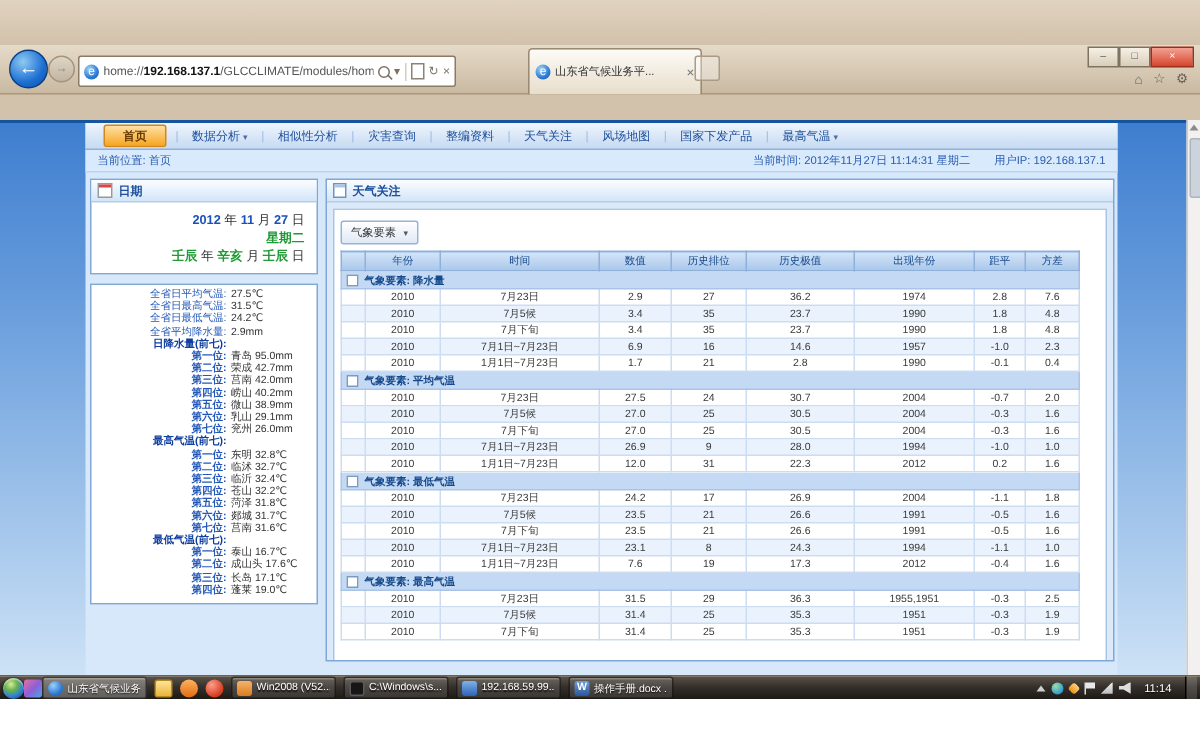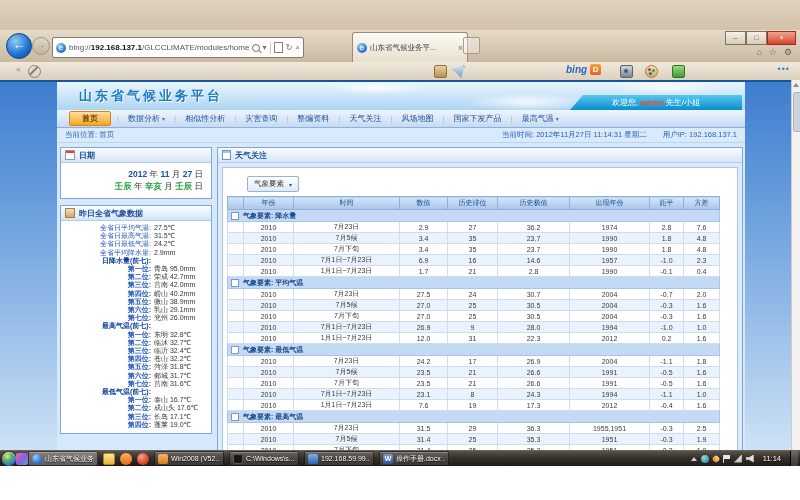--- a/index.html
+++ b/index.html
@@ -130,21 +130,21 @@
   .w-lbl{width:90px;text-align:right;color:#2358b8;flex-shrink:0;}
   .w-row.sec .w-lbl{color:#0f3e9e;font-weight:bold;}
   .w-row.rank .w-lbl{font-weight:bold;}
   .w-val{margin-left:3px;color:#333;}
 
   .maincol{flex:1;}
   .panel-main{border:1px solid #7fa8d9;background:#dbe9f9;height:320px;overflow:hidden;}
   .inner{margin:4px;background:#fff;border:1px solid #a9c5e6;padding:4px;height:292px;overflow:hidden;}
   .filter-btn{display:inline-flex;align-items:center;gap:5px;padding:2px 6px;
     background:linear-gradient(#fff,#dfe9f5);border:1px solid #98b4d4;border-radius:2px;
-    font-size:7.5px;color:#333;cursor:pointer;margin-left:20px;}
+    font-size:7.5px;color:#333;cursor:pointer;}
   .fb-arrow{font-size:6px;color:#556;}
   table.watch{border-collapse:collapse;margin-top:4px;table-layout:fixed;width:492px;font-size:7px;}
   table.watch th{height:12px;background:linear-gradient(#d3e4f8,#a9c6ea);border:1px solid #8fb0d9;
     color:#17498c;font-weight:normal;padding:0;overflow:hidden;}
   table.watch td{border:1px solid #cdddf1;height:10px;text-align:center;color:#3a3a3a;padding:0;overflow:hidden;}
   tr.group td{background:#c4d9f4;text-align:left;padding-left:3px;color:#174a8c;font-weight:bold;height:11px;border-color:#a9c4e8;}
   .chk{display:inline-block;width:6px;height:6px;border:1px solid #7a9cc4;background:#fff;margin-right:4px;vertical-align:middle;}
   tr.alt td{background:#eaf3fd;}
 
   
@@ -189,21 +189,21 @@
 
 <div class="stage">
   <div class="screen">
 
     <div class="desktop-top"></div>
     <div class="chrome"></div>
     <div class="btn-back"></div>
     <div class="btn-fwd"></div>
     <div class="addressbar">
       <span class="favicon-e"></span>
-      <span class="url"><span>bing://</span><b>192.168.137.1</b><span>/GLCCLIMATE/modules/home.aspx</span></span>
+      <span class="url"><span>home://</span><b>192.168.137.1</b><span>/GLCCLIMATE/modules/home.aspx</span></span>
       <span class="mag"></span>
       <span class="ab-ic">▾</span>
       <span class="ab-div"></span>
       <span class="pg-ic"></span>
       <span class="ab-ic">↻</span>
       <span class="ab-ic">×</span>
     </div>
     <div class="tab">
       <span class="favicon-e"></span>
       <span class="tab-title">山东省气候业务平...</span>
@@ -214,42 +214,24 @@
       <div class="wc wc-min"></div>
       <div class="wc wc-max"></div>
       <div class="wc wc-close"></div>
     </div>
     <div class="cmdbar">
       <span class="ic-home"></span>
       <span class="ic-star"></span>
       <span class="ic-gear"></span>
     </div>
 
-    <div class="toolbar2">
-      <span class="t2 t2-close"></span>
-      <span class="t2-blocked"></span>
-      <span class="sq t2-wallet"></span>
-      <span class="sq t2-send"></span>
-      <span class="bing">
-        <span class="bing-txt">bing</span>
-        <span class="bing-sq"></span>
-      </span>
-      <span class="sq t2-cam"></span>
-      <span class="sq t2-palette"></span>
-      <span class="sq t2-puzzle"></span>
-      <span class="t2-more"></span>
-    </div>
 
     <div class="page">
       <div class="content">
 
-        <div class="banner">
-          <div class="site-title">山东省气候业务平台</div>
-          <div class="ribbon"><span>欢迎您,</span><span class="usr">admin</span><span>先生/小姐</span></div>
-        </div>
 
         <div class="navbar">
             <span class="nav-item active"><span>首页</span></span>
             <span class="nav-sep">|</span>
             <span class="nav-item"><span>数据分析</span><span class="nav-arrow">▾</span></span>
             <span class="nav-sep">|</span>
             <span class="nav-item"><span>相似性分析</span></span>
             <span class="nav-sep">|</span>
             <span class="nav-item"><span>灾害查询</span></span>
             <span class="nav-sep">|</span>
@@ -273,28 +255,25 @@
 
         <div class="main">
           <div class="sidebar">
             <div class="panel">
               <div class="panel-h">
                 <span class="ico-cal"></span>
                 <span>日期</span>
               </div>
               <div class="cal-body">
                   <div class="cal-line"><span class="seg-num">2012</span><span class="seg-txt"> 年 </span><span class="seg-num">11</span><span class="seg-txt"> 月 </span><span class="seg-num">27</span><span class="seg-txt"> 日</span></div>
+                  <div class="cal-line"><span class="seg-green">星期二</span></div>
                   <div class="cal-line"><span class="seg-green">壬辰</span><span class="seg-txt"> 年 </span><span class="seg-green">辛亥</span><span class="seg-txt"> 月 </span><span class="seg-green">壬辰</span><span class="seg-txt"> 日</span></div>
                 </div>
             </div>
             <div class="panel">
-              <div class="panel-h">
-                <span class="ico-data"></span>
-                <span>昨日全省气象数据</span>
-              </div>
               <div class="wx-body">
                   <div class="w-row stat">
                     <span class="w-lbl">全省日平均气温:</span>
                     <span class="w-val">27.5℃</span>
                   </div>
                   <div class="w-row stat">
                     <span class="w-lbl">全省日最高气温:</span>
                     <span class="w-val">31.5℃</span>
                   </div>
                   <div class="w-row stat">

